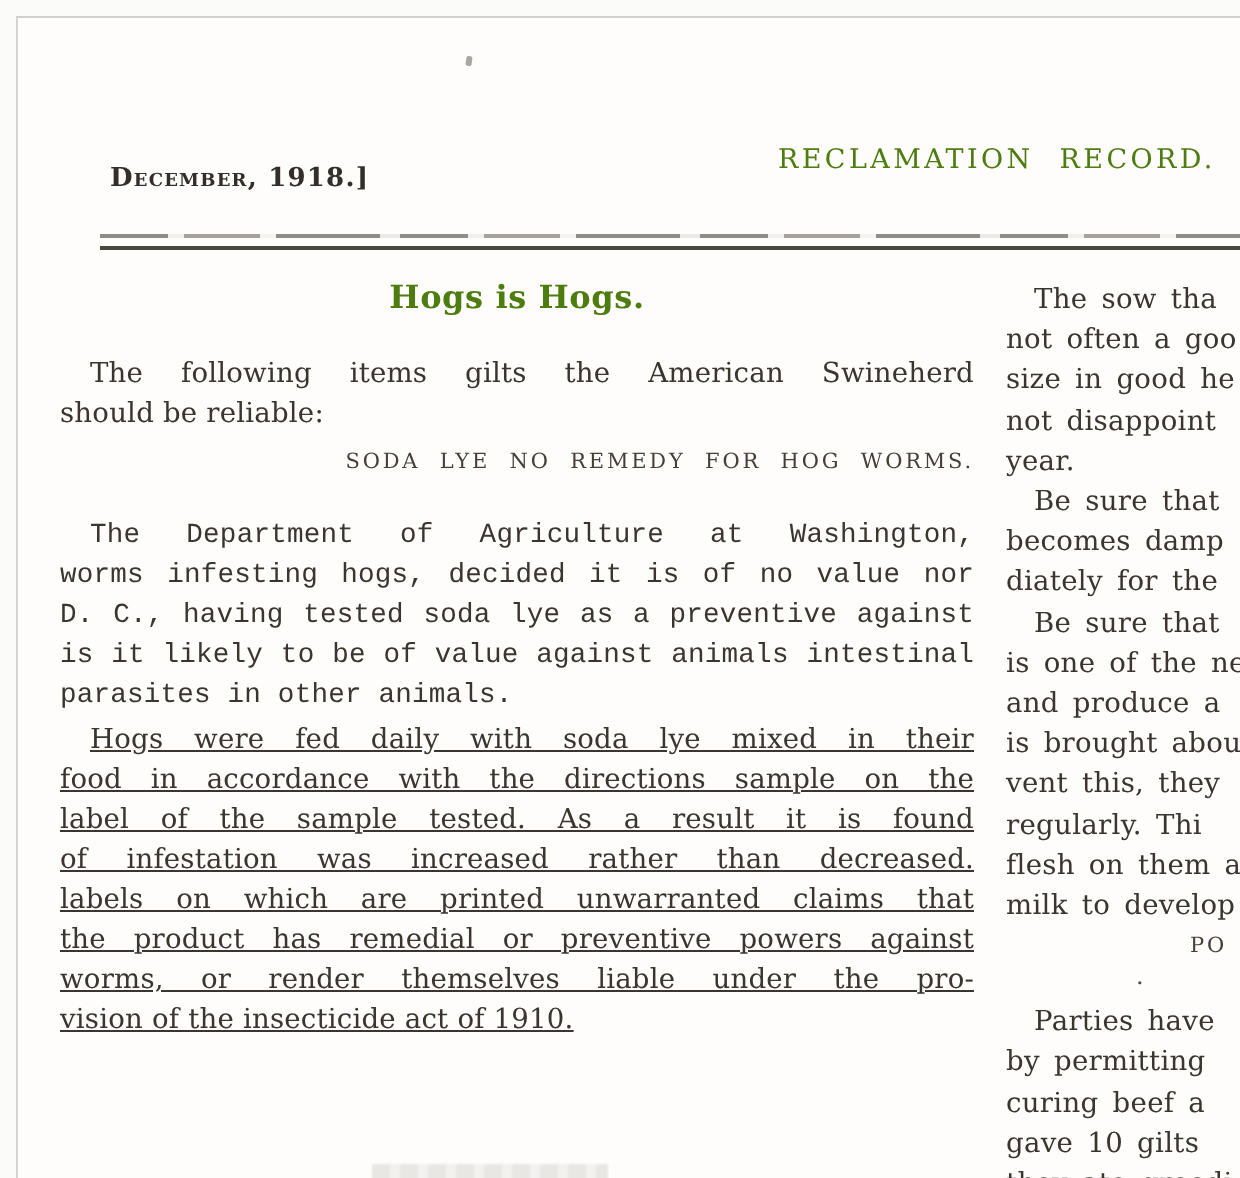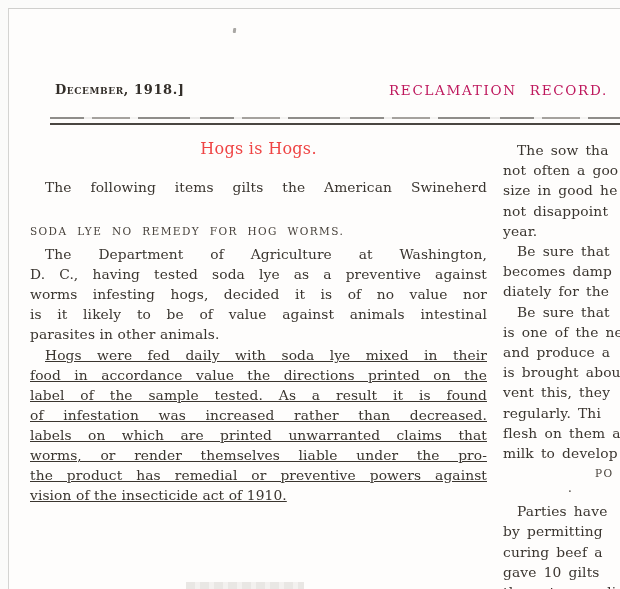--- a/index.html
+++ b/index.html
@@ -27,25 +27,25 @@
     left: 55px; top: 82px;
     font-size: 13px;
     font-variant: small-caps;
     font-weight: 600;
     letter-spacing: 0.6px;
     color: #332e29;
     white-space: nowrap;
   }
   .header-pub {
     position: absolute;
-    left: 389px; top: 82px;
+    left: 389px; top: 72px;
     font-size: 13.5px;
     letter-spacing: 1.7px;
     word-spacing: 7px;
-    color: #be185d;
+    color: #4d7c0f;
     white-space: nowrap;
   }
 
   
   .rules { position: absolute; left: 50px; top: 117px; width: 570px; }
   .rule-a {
     height: 2px;
     background: repeating-linear-gradient(90deg,
       #8f8d8a 0 34px, rgba(160,158,155,0.15) 34px 42px,
       #a5a29e 42px 80px, rgba(160,158,155,0.1) 80px 88px,
@@ -58,38 +58,38 @@
     position: absolute;
     left: 30px; top: 139px;
     width: 457px;
     font-size: 13.8px;
     line-height: 20px;
     letter-spacing: 0.1px;
     color: #3a352f;
   }
   .article-title {
     text-align: center;
-    font-weight: normal;
+    font-weight: bold;
     font-size: 16px;
     line-height: 19px;
     margin: 0 0 19px 0;
     letter-spacing: 0.3px;
-    color: #ef4444;
+    color: #4d7c0f;
   }
   .section-heading {
-    text-align: left;
+    text-align: right;
     font-size: 10.5px;
     line-height: 13px;
     letter-spacing: 1.4px;
     word-spacing: 5px;
-    margin-top: 28px;
+    margin-top: 8px;
     color: #453f38;
     white-space: nowrap;
   }
-  .para-1 { margin-top: 6px; }
+  .para-1 { margin-top: 21px; font-family: Liberation Mono, monospace; }
   .para-2 { margin-top: 1px; text-decoration: underline; }
   .ln { line-height: 20px; }
   .j { text-align: justify; text-align-last: justify; }
   .ind { text-indent: 15px; }
 
   .col-right {
     position: absolute;
     left: 503px; top: 140px;
     width: 460px;
     font-size: 13.8px;
@@ -147,40 +147,41 @@
 <div class="rules">
   <div class="rule-a"></div>
   <div class="rule-b"></div>
 </div>
 
 <div class="col-left">
   <h1 class="article-title">Hogs is Hogs.</h1>
 
   <div>
     <div class="ln j ind">The following items gilts the American Swineherd</div>
+    <div class="ln">should be reliable:</div>
   </div>
 
   <div class="section-heading">SODA LYE NO REMEDY FOR HOG WORMS.</div>
 
   <div class="para-1">
     <div class="ln j ind">The Department of Agriculture at Washington,</div>
+    <div class="ln j">worms infesting hogs, decided it is of no value nor</div>
     <div class="ln j">D. C., having tested soda lye as a preventive against</div>
-    <div class="ln j">worms infesting hogs, decided it is of no value nor</div>
     <div class="ln j">is it likely to be of value against animals intestinal</div>
     <div class="ln">parasites in other animals.</div>
   </div>
 
   <div class="para-2">
     <div class="ln j ind">Hogs were fed daily with soda lye mixed in their</div>
-    <div class="ln j">food in accordance value the directions printed on the</div>
+    <div class="ln j">food in accordance with the directions sample on the</div>
     <div class="ln j">label of the sample tested. As a result it is found</div>
     <div class="ln j">of infestation was increased rather than decreased.</div>
     <div class="ln j">labels on which are printed unwarranted claims that</div>
+    <div class="ln j">the product has remedial or preventive powers against</div>
     <div class="ln j">worms, or render themselves liable under the pro-</div>
-    <div class="ln j">the product has remedial or preventive powers against</div>
     <div class="ln">vision of the insecticide act of 1910.</div>
   </div>
 </div>
 
 <div class="col-right">
   <div class="rln rind">The sow tha</div>
   <div class="rln">not often a goo</div>
   <div class="rln">size in good he</div>
   <div class="rln">not disappoint</div>
   <div class="rln">year.</div>

